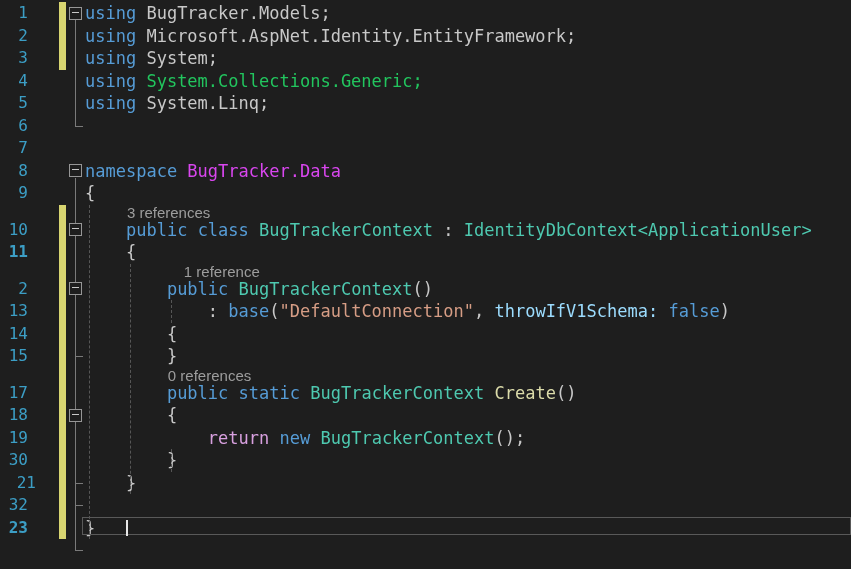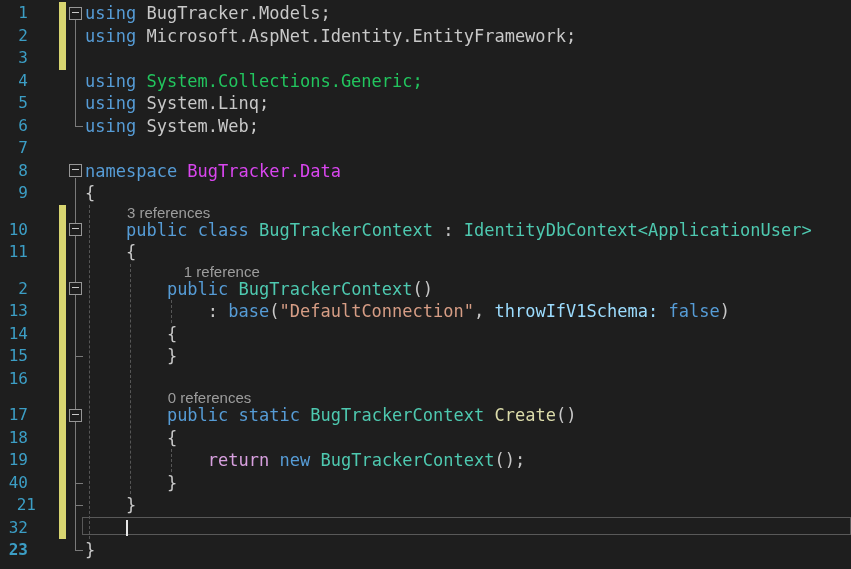--- a/index.html
+++ b/index.html
@@ -41,32 +41,32 @@
       <div class="row code">
         <span class="num" style="color: rgb(60, 158, 197);">1</span>
         <span class="code-text"><span style="color: rgb(86, 156, 214);">using</span><span style="color: rgb(200, 200, 200);"> BugTracker.Models;</span></span>
       </div>
       <div class="row code">
         <span class="num" style="color: rgb(60, 158, 197);">2</span>
         <span class="code-text"><span style="color: rgb(86, 156, 214);">using</span><span style="color: rgb(200, 200, 200);"> Microsoft.AspNet.Identity.EntityFramework;</span></span>
       </div>
       <div class="row code">
         <span class="num" style="color: rgb(60, 158, 197);">3</span>
+        <span class="code-text"><span style="color: rgb(86, 156, 214);">using</span><span style="color: rgb(200, 200, 200);"> System;</span></span>
       </div>
       <div class="row code">
         <span class="num" style="color: rgb(60, 158, 197);">4</span>
         <span class="code-text"><span style="color: rgb(86, 156, 214);">using</span><span style="color: #22c55e;"> System.Collections.Generic;</span></span>
       </div>
       <div class="row code">
         <span class="num" style="color: rgb(60, 158, 197);">5</span>
         <span class="code-text"><span style="color: rgb(86, 156, 214);">using</span><span style="color: rgb(200, 200, 200);"> System.Linq;</span></span>
       </div>
       <div class="row code">
         <span class="num" style="color: rgb(60, 158, 197);">6</span>
-        <span class="code-text"><span style="color: rgb(86, 156, 214);">using</span><span style="color: rgb(200, 200, 200);"> System.Web;</span></span>
       </div>
       <div class="row code">
         <span class="num" style="color: rgb(60, 158, 197);">7</span>
         <span class="code-text"></span>
       </div>
       <div class="row code">
         <span class="num" style="color: rgb(60, 158, 197);">8</span>
         <span class="code-text"><span style="color: rgb(86, 156, 214);">namespace</span><span style="color: #d946ef;"> BugTracker.Data</span></span>
       </div>
       <div class="row code">
@@ -74,21 +74,21 @@
         <span class="code-text"><span style="color: rgb(200, 200, 200);">{</span></span>
       </div>
       <div class="row lens">
         <span class="lens-label" style="left: 126.936px; color: rgb(157, 157, 157);">3 references</span>
       </div>
       <div class="row code">
         <span class="num" style="color: rgb(60, 158, 197);">10</span>
         <span class="code-text"><span style="color: rgb(200, 200, 200);">    </span><span style="color: rgb(86, 156, 214);">public</span><span style="color: rgb(200, 200, 200);"> </span><span style="color: rgb(86, 156, 214);">class</span><span style="color: rgb(200, 200, 200);"> </span><span style="color: rgb(78, 201, 176);">BugTrackerContext</span><span style="color: rgb(200, 200, 200);"> : </span><span style="color: rgb(78, 201, 176);">IdentityDbContext&lt;ApplicationUser&gt;</span></span>
       </div>
       <div class="row code">
-        <span class="num" style="color: rgb(60, 158, 197);">11</span>
+        <span class="num" style="color: rgb(60, 158, 197); font-weight: bold;">11</span>
         <span class="code-text"><span style="color: rgb(200, 200, 200);">    {</span></span>
       </div>
       <div class="row lens">
         <span class="lens-label" style="left: 167.872px; color: rgb(157, 157, 157); margin-left: 16px;">1 reference</span>
       </div>
       <div class="row code">
         <span class="num" style="color: rgb(60, 158, 197);">2</span>
         <span class="code-text"><span style="color: rgb(200, 200, 200);">        </span><span style="color: rgb(86, 156, 214);">public</span><span style="color: rgb(200, 200, 200);"> </span><span style="color: rgb(78, 201, 176);">BugTrackerContext</span><span style="color: rgb(200, 200, 200);">()</span></span>
       </div>
       <div class="row code">
@@ -96,41 +96,37 @@
         <span class="code-text"><span style="color: rgb(200, 200, 200);">            : </span><span style="color: rgb(86, 156, 214);">base</span><span style="color: rgb(200, 200, 200);">(</span><span style="color: rgb(214, 157, 133);">"DefaultConnection"</span><span style="color: rgb(200, 200, 200);">, </span><span style="color: rgb(156, 220, 254);">throwIfV1Schema:</span><span style="color: rgb(200, 200, 200);"> </span><span style="color: rgb(86, 156, 214);">false</span><span style="color: rgb(200, 200, 200);">)</span></span>
       </div>
       <div class="row code">
         <span class="num" style="color: rgb(60, 158, 197);">14</span>
         <span class="code-text"><span style="color: rgb(200, 200, 200);">        {</span></span>
       </div>
       <div class="row code">
         <span class="num" style="color: rgb(60, 158, 197);">15</span>
         <span class="code-text"><span style="color: rgb(200, 200, 200);">        }</span></span>
       </div>
-      <div class="row code">
-        <span class="num" style="color: rgb(60, 158, 197);">16</span>
-        <span class="code-text"></span>
-      </div>
       <div class="row lens">
         <span class="lens-label" style="left: 167.872px; color: rgb(157, 157, 157);">0 references</span>
       </div>
       <div class="row code">
         <span class="num" style="color: rgb(60, 158, 197);">17</span>
         <span class="code-text"><span style="color: rgb(200, 200, 200);">        </span><span style="color: rgb(86, 156, 214);">public</span><span style="color: rgb(200, 200, 200);"> </span><span style="color: rgb(86, 156, 214);">static</span><span style="color: rgb(200, 200, 200);"> </span><span style="color: rgb(78, 201, 176);">BugTrackerContext</span><span style="color: rgb(200, 200, 200);"> </span><span style="color: rgb(220, 220, 170);">Create</span><span style="color: rgb(200, 200, 200);">()</span></span>
       </div>
       <div class="row code">
         <span class="num" style="color: rgb(60, 158, 197);">18</span>
         <span class="code-text"><span style="color: rgb(200, 200, 200);">        {</span></span>
       </div>
       <div class="row code">
         <span class="num" style="color: rgb(60, 158, 197);">19</span>
         <span class="code-text"><span style="color: rgb(200, 200, 200);">            </span><span style="color: rgb(216, 160, 223);">return</span><span style="color: rgb(200, 200, 200);"> </span><span style="color: rgb(86, 156, 214);">new</span><span style="color: rgb(200, 200, 200);"> </span><span style="color: rgb(78, 201, 176);">BugTrackerContext</span><span style="color: rgb(200, 200, 200);">();</span></span>
       </div>
       <div class="row code">
-        <span class="num" style="color: rgb(60, 158, 197);">40</span>
+        <span class="num" style="color: rgb(60, 158, 197);">30</span>
         <span class="code-text"><span style="color: rgb(200, 200, 200);">        }</span></span>
       </div>
       <div class="row code">
         <span class="num" style="color: rgb(60, 158, 197); padding-left: 8px;">21</span>
         <span class="code-text"><span style="color: rgb(200, 200, 200);">    }</span></span>
       </div>
       <div class="row code">
         <span class="num" style="color: rgb(60, 158, 197);">32</span>
         <span class="code-text"></span>
       </div>

